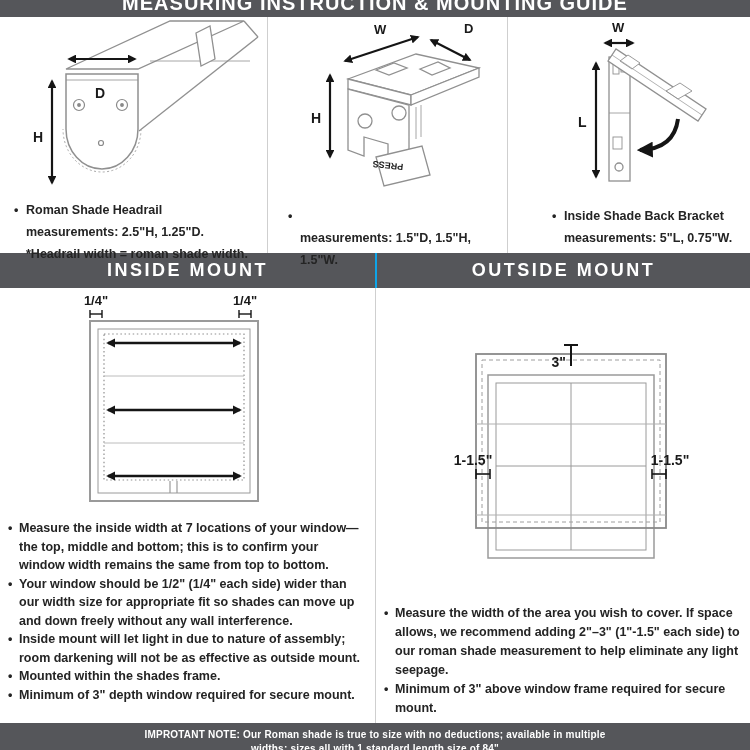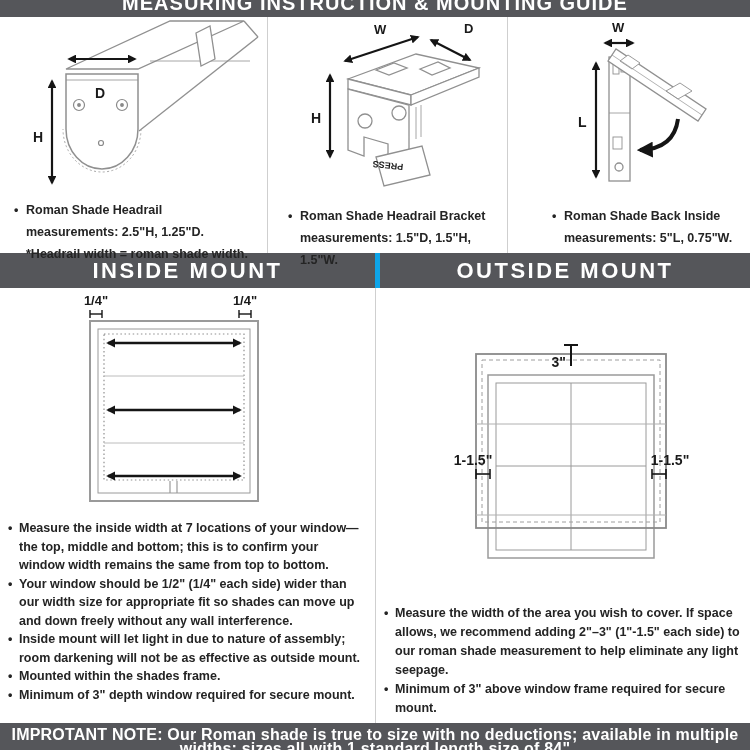--- a/index.html
+++ b/index.html
@@ -17,35 +17,35 @@
   .p1 { width:267px; } .p2 { width:240px; } .p3 { width:242px; }
   .caption { font-size:12.5px; line-height:22px; font-weight:bold; color:#242424; }
   .cap1 { padding:4px 10px 0 14px; display:flex; }
   .cap1 .mk, .capline .mk { width:12px; flex:0 0 12px; }
   .cap2 { padding-top:10px; padding-left:20px; }
   .cap3 { padding-top:10px; padding-left:44px; }
   .capline { display:flex; }
   .capline .ind { padding-left:12px; }
 
   .section-heads { height:35px; display:flex; }
-  .section-heads .cell { width:375px; height:35px; font-size:22px; letter-spacing:2.5px;
+  .section-heads .cell { width:375px; height:35px; font-size:18px; letter-spacing:2.5px;
     display:flex; align-items:center; justify-content:center; }
-  .section-heads .cell + .cell { border-left:5px solid #0ea5e9; }
+  .section-heads .cell + .cell { border-left:2px solid #0ea5e9; }
 
   .main-row { height:435px; display:flex; }
   .col { width:375px; height:435px; }
   .col + .col { border-left:1px solid #cfcfcf; }
 
   .bullets { padding:3px 8px 0 8px; }
   .bullet { display:flex; font-size:12.5px; line-height:18.5px; font-weight:bold; color:#242424; }
   .bullet .mk { width:11px; flex:0 0 11px; }
   .out-bullets { padding-top:16px; }
   .out-bullets .bullet { line-height:19px; }
 
-  .footer-bar { height:27px; overflow:hidden; font-size:16px; letter-spacing:0.2px;
+  .footer-bar { height:27px; overflow:hidden; font-size:10px; letter-spacing:0.2px;
     line-height:13.5px; padding-top:5px; }
 
   svg { display:block; }
   svg text { font-family:"Liberation Sans", sans-serif; font-weight:bold; fill:#1a1a1a; }
   .lbl { font-size:14px; }
   .lbl-s { font-size:13px; }
 </style>
 </head>
 <body>
 
@@ -124,21 +124,20 @@
 
         <line x1="163" y1="23" x2="202" y2="43" stroke="#151515" stroke-width="2.2" marker-start="url(#ah2)" marker-end="url(#ah2)"></line>
         <text class="lbl-s" x="196" y="16">D</text>
 
         <line x1="62" y1="58" x2="62" y2="140" stroke="#151515" stroke-width="2.2" marker-start="url(#ah2)" marker-end="url(#ah2)"></line>
         <text class="lbl" x="43" y="106">H</text>
       </svg>
       <div class="caption cap2">
         <div class="capline">
           <span class="mk">•</span>
-          <span>Roman Shade Headrail Bracket</span>
         </div>
         <div class="capline">
             <span class="ind">measurements: 1.5"D, 1.5"H, 1.5"W.</span>
           </div>
       </div>
     </div>
 
     <div class="panel p3">
       <svg width="242" height="178" viewBox="0 0 242 178">
         <defs>
@@ -167,21 +166,21 @@
 
         <text class="lbl-s" x="104" y="15">W</text>
         <line x1="97" y1="26" x2="125" y2="26" stroke="#151515" stroke-width="2.2" marker-start="url(#ah3)" marker-end="url(#ah3)"></line>
 
         <line x1="88" y1="46" x2="88" y2="160" stroke="#151515" stroke-width="2.2" marker-start="url(#ah3)" marker-end="url(#ah3)"></line>
         <text class="lbl" x="70" y="110">L</text>
       </svg>
       <div class="caption cap3">
         <div class="capline">
           <span class="mk">•</span>
-          <span>Roman Shade Back Inside</span>
+          <span>Inside Shade Back Bracket</span>
         </div>
         <div class="capline">
             <span class="ind">measurements: 5"L, 0.75"W.</span>
           </div>
       </div>
     </div>
   </div>
 
   <div class="section-heads">
     <div class="bar cell">INSIDE MOUNT</div>

